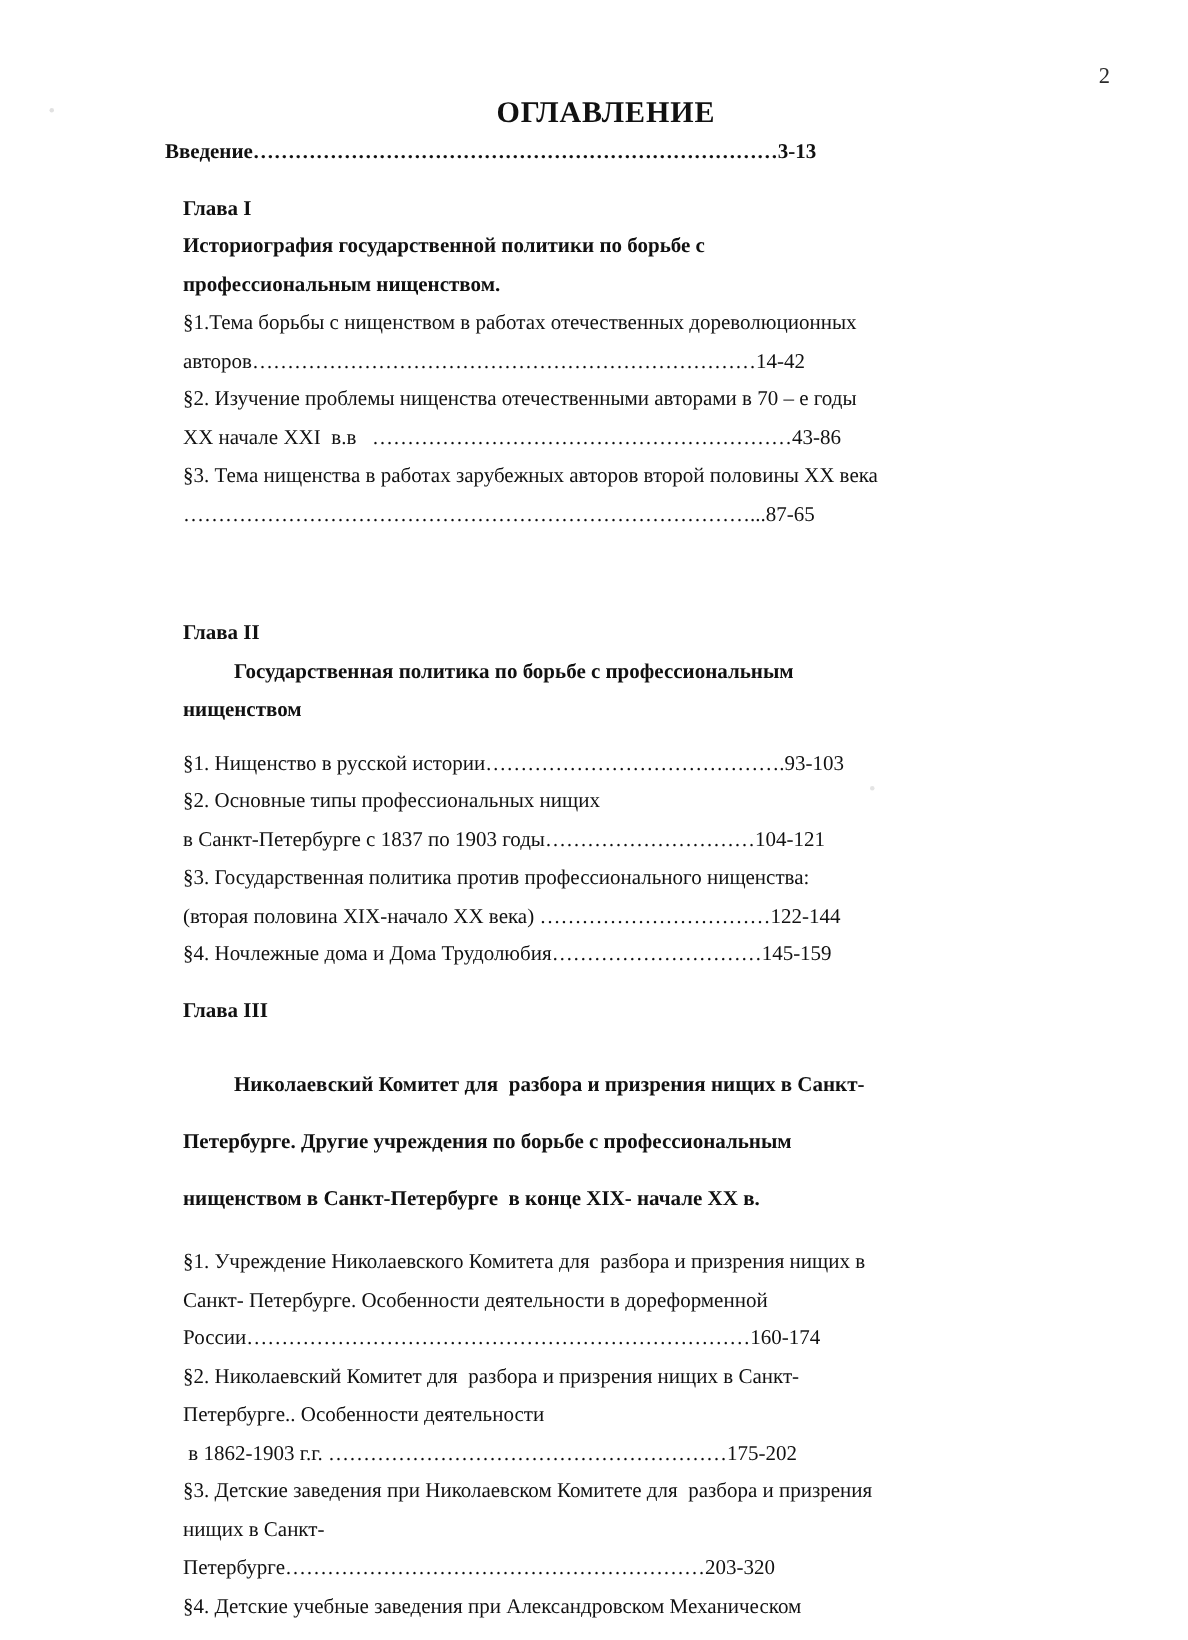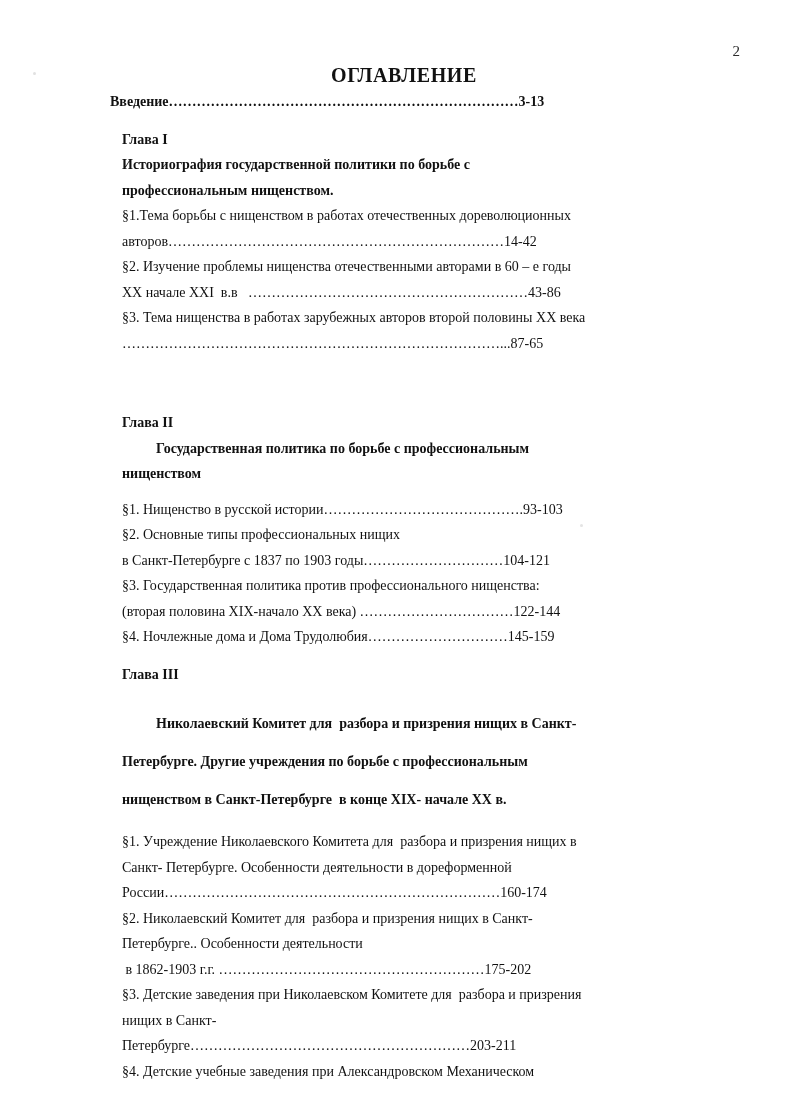--- a/index.html
+++ b/index.html
@@ -90,21 +90,21 @@
     <div class="doc-title">ОГЛАВЛЕНИЕ</div>
 
     <div class="ln b">Введение…………………………………………………………………3-13</div>
 
     <div class="blk">
       <div class="ln b">Глава I</div>
       <div class="ln b">Историография государственной политики по борьбе с</div>
       <div class="ln b">профессиональным нищенством.</div>
       <div class="ln">§1.Тема борьбы с нищенством в работах отечественных дореволюционных</div>
       <div class="ln">авторов………………………………………………………………14-42</div>
-      <div class="ln">§2. Изучение проблемы нищенства отечественными авторами в 60 – е годы</div>
+      <div class="ln">§2. Изучение проблемы нищенства отечественными авторами в 70 – е годы</div>
       <div class="ln">ХХ начале XXI  в.в   ……………………………………………………43-86</div>
       <div class="ln">§3. Тема нищенства в работах зарубежных авторов второй половины ХХ века</div>
       <div class="ln">………………………………………………………………………...87-65</div>
     </div>
 
     <div class="gap-xl"></div>
 
     <div class="blk">
       <div class="ln b">Глава II</div>
       <div class="ln b indent">Государственная политика по борьбе с профессиональным</div>
@@ -126,19 +126,19 @@
       <div class="ln b wide">нищенством в Санкт-Петербурге  в конце XIX- начале ХХ в.</div>
       <div class="gap-sm"></div>
       <div class="ln">§1. Учреждение Николаевского Комитета для  разбора и призрения нищих в</div>
       <div class="ln">Санкт- Петербурге. Особенности деятельности в дореформенной</div>
       <div class="ln">России………………………………………………………………160-174</div>
       <div class="ln">§2. Николаевский Комитет для  разбора и призрения нищих в Санкт-</div>
       <div class="ln">Петербурге.. Особенности деятельности</div>
       <div class="ln"> в 1862-1903 г.г. …………………………………………………175-202</div>
       <div class="ln">§3. Детские заведения при Николаевском Комитете для  разбора и призрения</div>
       <div class="ln">нищих в Санкт-</div>
-      <div class="ln">Петербурге……………………………………………………203-211</div>
+      <div class="ln">Петербурге……………………………………………………203-320</div>
       <div class="ln">§4. Детские учебные заведения при Александровском Механическом</div>
 
     </div>
 
   </div>
 </div>
 
 </body></html>

